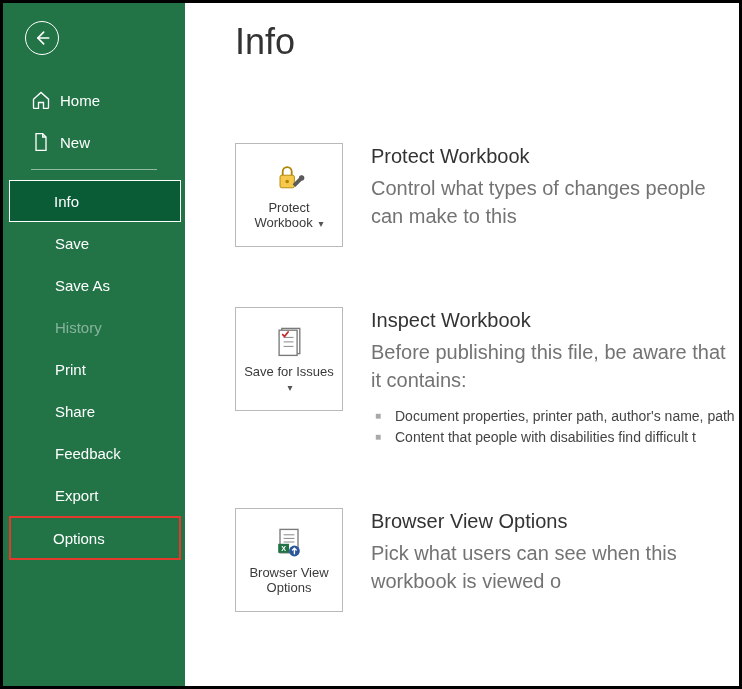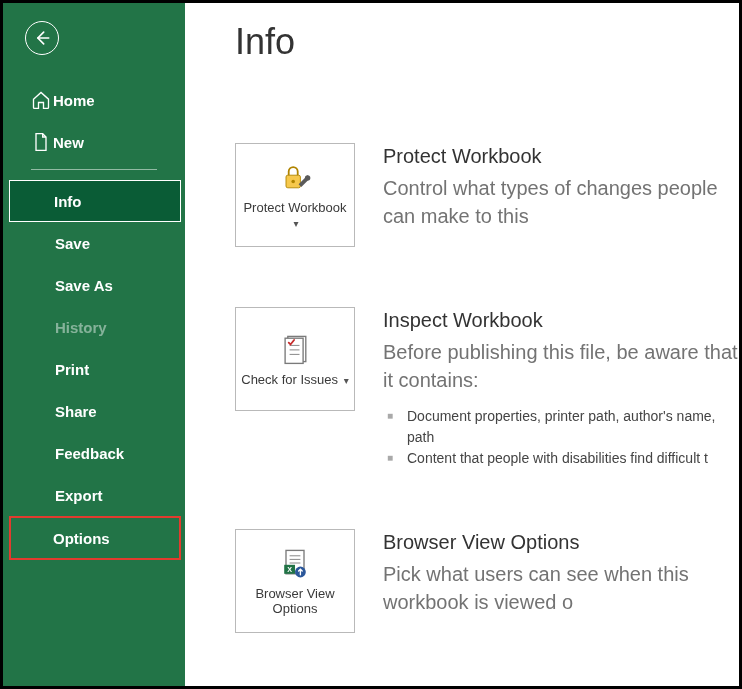--- a/index.html
+++ b/index.html
@@ -36,22 +36,21 @@
     cursor: pointer;
   }
   .back-btn svg { display: block; }
   .nav-item {
     display: flex;
     align-items: center;
     height: 42px;
     padding-left: 28px;
     font-size: 15px;
     cursor: pointer;
-    gap: 2px;
-    font-weight: bold;
+    gap: 9px;
   }
   .nav-item.secondary {
     padding-left: 52px;
   }
   .nav-item.disabled {
     color: rgba(255,255,255,0.45);
     cursor: default;
   }
   .nav-item.selected {
     background: #0a5c36;
@@ -85,21 +84,21 @@
     font-weight: 300;
     color: #333;
     margin-bottom: 80px;
   }
   .section {
     display: flex;
     gap: 28px;
     margin-bottom: 60px;
   }
   .tile {
-    width: 120px;
+    width: 108px;
     height: 104px;
     border: 1px solid #b9b9b9;
     display: flex;
     flex-direction: column;
     align-items: center;
     justify-content: center;
     text-align: center;
     font-size: 13px;
     color: #3a3a3a;
     cursor: pointer;
@@ -230,21 +229,21 @@
     <div class="section">
       <div class="tile">
         <svg class="tile-icon" viewBox="0 0 40 40">
           <rect x="12" y="6" width="20" height="28" fill="#fff" stroke="#7a7a7a" stroke-width="1.5"></rect>
           <rect x="9" y="8" width="20" height="28" fill="#fff" stroke="#7a7a7a" stroke-width="1.5"></rect>
           <line x1="14" y1="16" x2="25" y2="16" stroke="#7a7a7a" stroke-width="1"></line>
           <line x1="14" y1="21" x2="25" y2="21" stroke="#7a7a7a" stroke-width="1"></line>
           <line x1="14" y1="26" x2="25" y2="26" stroke="#7a7a7a" stroke-width="1"></line>
           <path d="M13 13l2 2 4-5" fill="none" stroke="#c72c2c" stroke-width="2" stroke-linecap="round"></path>
         </svg>
-        <div><span>Check for Issues</span> <span class="chev">▾</span></div>
+        <div><span>Save for Issues</span> <span class="chev">▾</span></div>
       </div>
       <div class="section-body">
         <div class="section-title">Inspect Workbook</div>
         <div class="section-desc">Before publishing this file, be aware that it contains:</div>
         <ul class="bullets">
           <li>Document properties, printer path, author's name, path</li>
           <li>Content that people with disabilities find difficult t</li>
         </ul>
       </div>
     </div>

